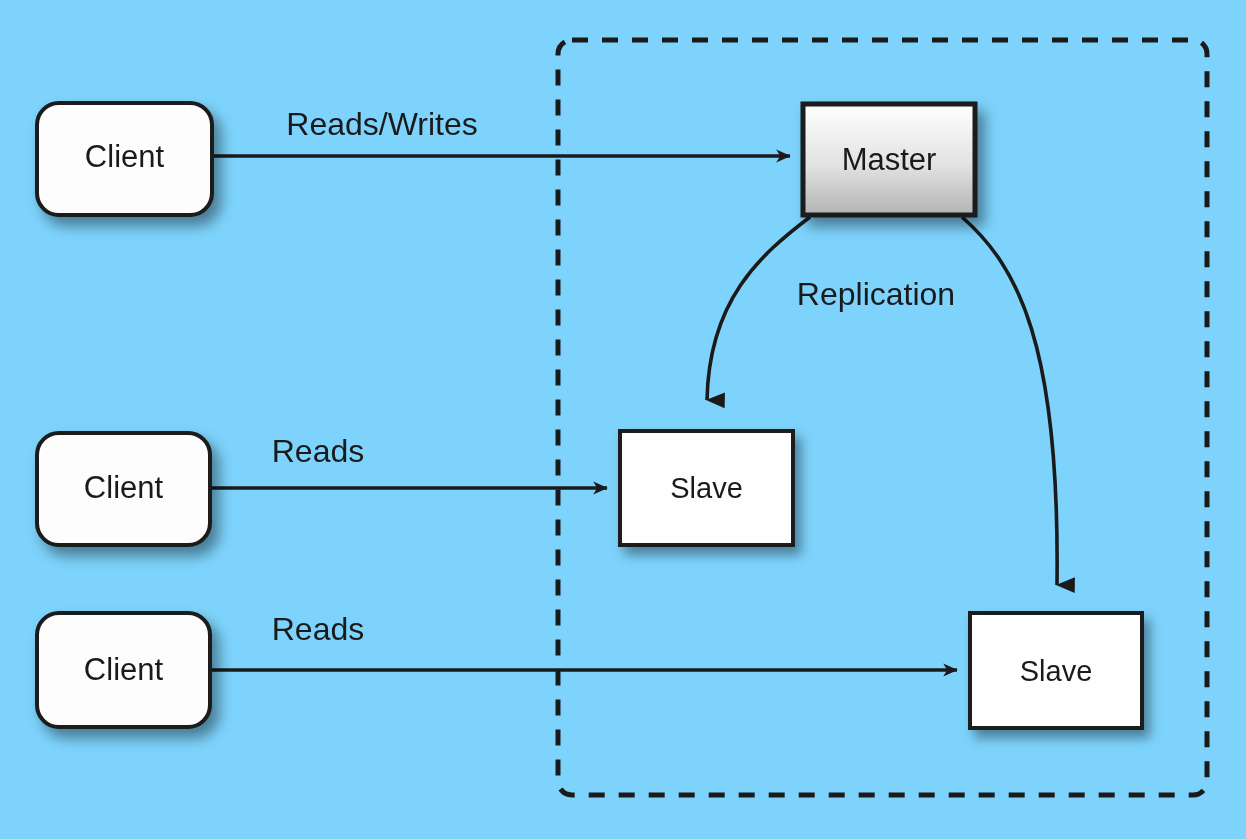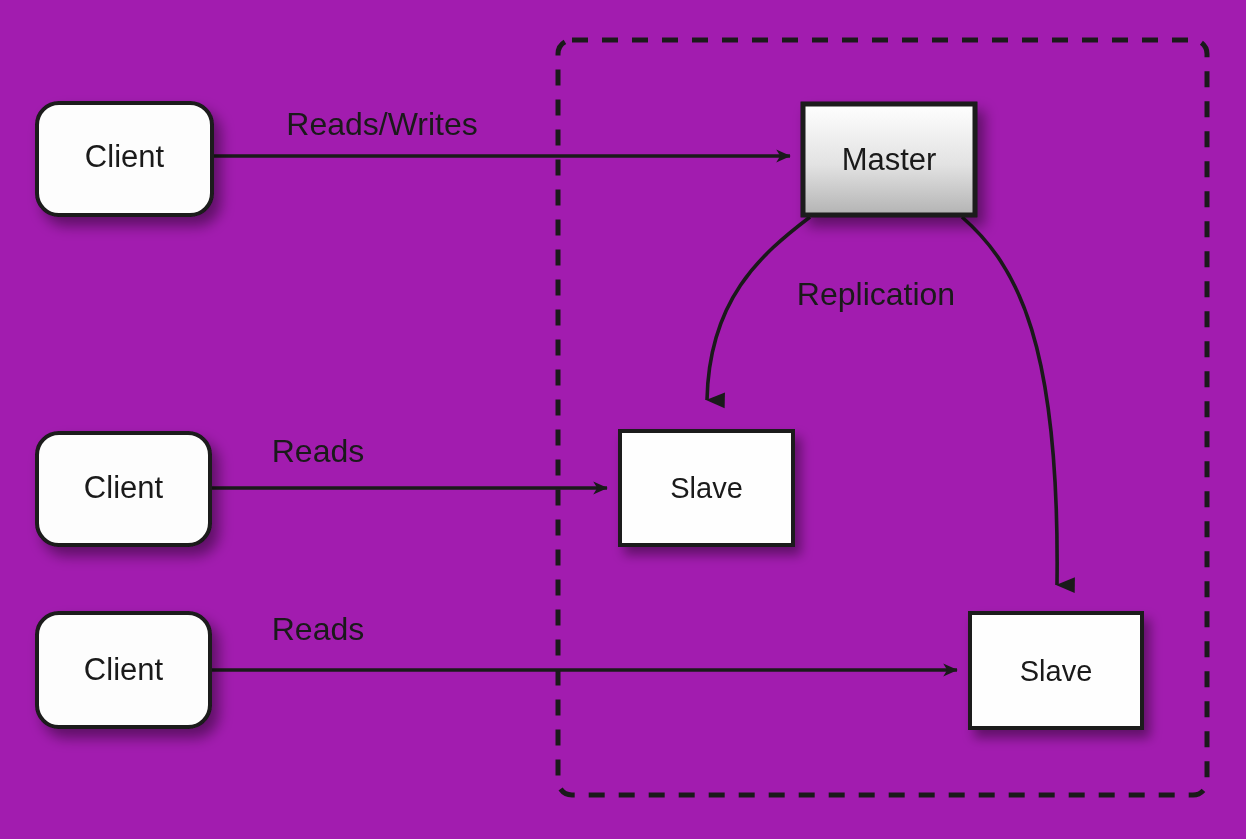--- a/index.html
+++ b/index.html
@@ -7,21 +7,21 @@
     padding: 0;
     background: #ffffff;
   }
   body {
     font-family: "Liberation Sans", sans-serif;
   }
   #canvas {
     position: relative;
     width: 1246px;
     height: 839px;
-    background: #a21caf;
+    background: #7dd3fc;
     overflow: hidden;
   }
   #diagram-svg {
     position: absolute;
     left: 0;
     top: 0;
     width: 1246px;
     height: 839px;
   }
   .node-label {

